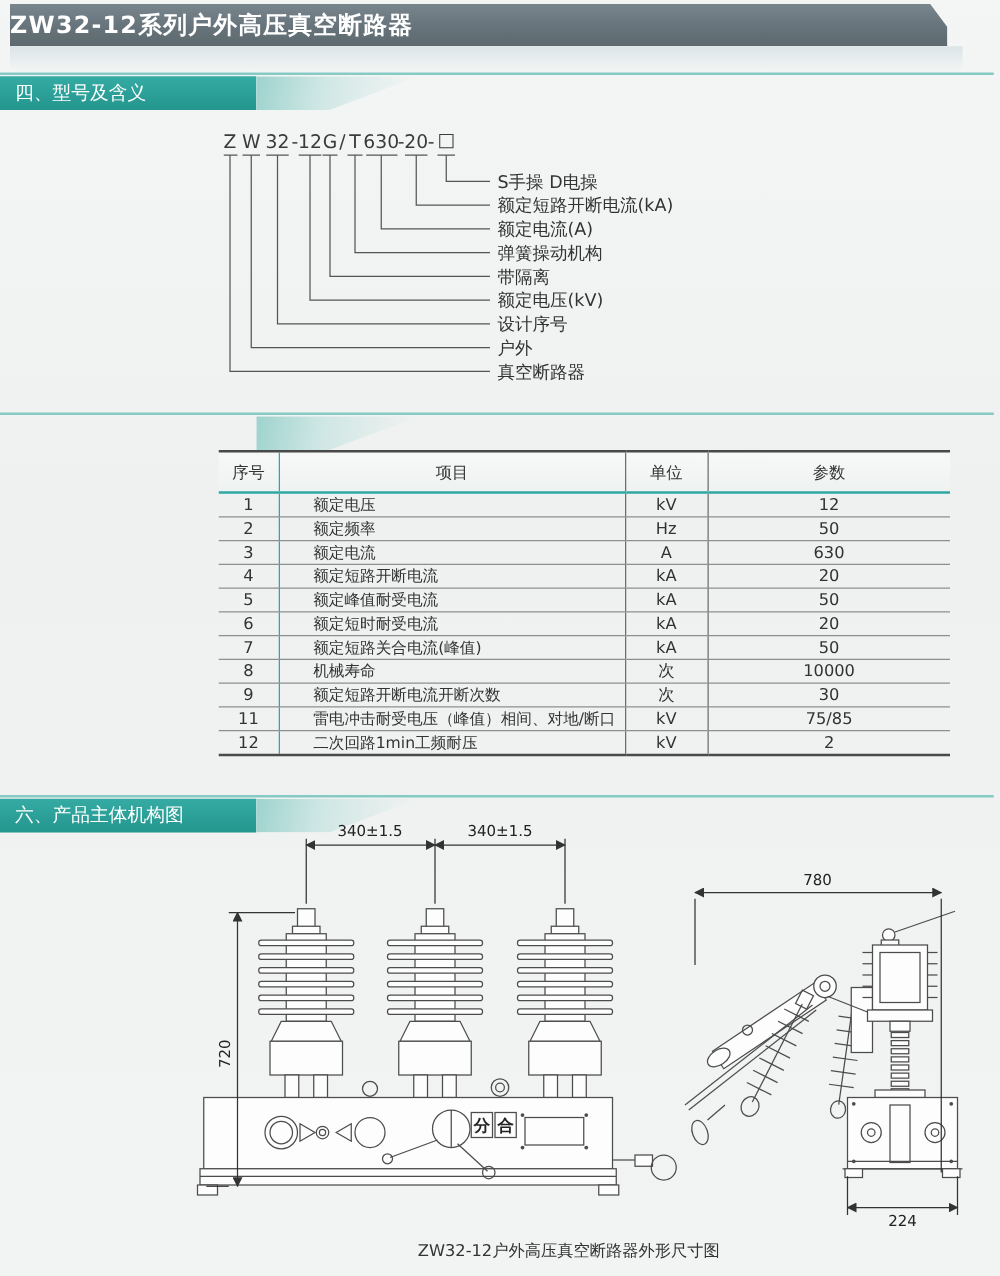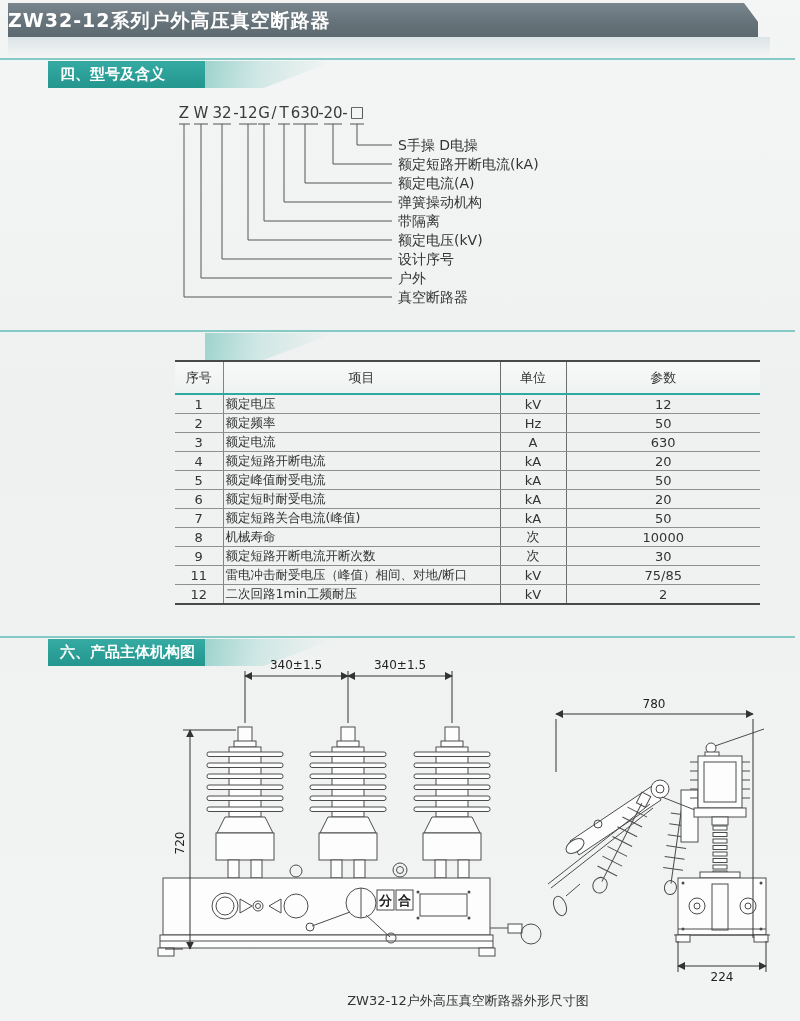--- a/index.html
+++ b/index.html
@@ -19,22 +19,22 @@
   }
   .banner-shadow {
     position:absolute; left:8px; top:37px; width:762px; height:20px;
     background:linear-gradient(180deg,#dbe4e7 0%, rgba(243,246,245,0) 100%);
   }
   
   .sec-rule { position:absolute; left:0; width:795px; height:2px; background:#85cac4; }
   .sec-bar {
     position:absolute; left:0; height:27px; min-width:205px;
     background:linear-gradient(180deg,#35aba3 0%,#23968e 100%);
-    color:#fff; font-size:15px; font-weight:bold; line-height:27px;
-    padding:0 20px 4px 12px; box-sizing:border-box;margin-left:48px;
+    color:#fff; font-size:15px; font-weight:normal; line-height:27px;
+    padding:0 20px 4px 12px; box-sizing:border-box;
   }
   .sec-tail {
     position:absolute; height:27px; width:130px;
     background:linear-gradient(100deg,#9ed3ce 0%,#cfe7e4 40%,rgba(243,245,244,0) 95%);
     clip-path:polygon(0 0,100% 0,45% 100%,0 100%);
   }
   
   table.ptable {
     position:absolute; left:175px; top:360px; width:585px;
     border-collapse:collapse; font-size:13px; table-layout:fixed;
@@ -42,29 +42,29 @@
   .ptable th {
     font-weight:normal; height:29px; text-align:center;
     border-top:2px solid #4a4a4a; border-bottom:2px solid #2fa8a4;
     background:linear-gradient(180deg,#f7f9f8,#eef2f1);
   }
   .ptable td { height:18px; padding:0; text-align:center; border-bottom:1px solid #8f8f8f; white-space:nowrap; }
   .ptable tr:last-child td { border-bottom:2px solid #4a4a4a; }
   .ptable th:nth-child(1), .ptable td:nth-child(1) { border-right:1px solid #2fa8a4; }
   .ptable th:nth-child(2), .ptable td:nth-child(2) { border-right:1px solid #6e6e6e; }
   .ptable th:nth-child(3), .ptable td:nth-child(3) { border-right:1px solid #6e6e6e;margin-left:36px; }
-  .ptable td:nth-child(2) { text-align:left; padding-left:2px; font-size:12.5px; }
+  .ptable td:nth-child(2) { text-align:left; padding-left:27px; font-size:12.5px; }
   
   text { font-family:"DejaVu Sans","Liberation Sans",sans-serif; }
   .mcode  { font-size:15px; fill:#3a3a3a; }
   .mlabel { font-size:14px; fill:#333; }
   .dim    { font-size:12px; fill:#222; }
   .ind    { font-size:13px; fill:#222; font-weight:bold; }
   .caption {
-    position:absolute; left:213px; top:992px; width:510px;
+    position:absolute; left:200px; top:992px; width:510px;
     text-align:center; font-size:13px; color:#333;
   }
   svg .ln { stroke:#4c4c4c; fill:none; stroke-width:1; }
   svg .fw { stroke:#4c4c4c; fill:#fdfdfd; stroke-width:1; }
   svg .dl { stroke:#333; fill:none; stroke-width:1; }
 </style>
 </head>
 <body>
 
 <div id="page">

